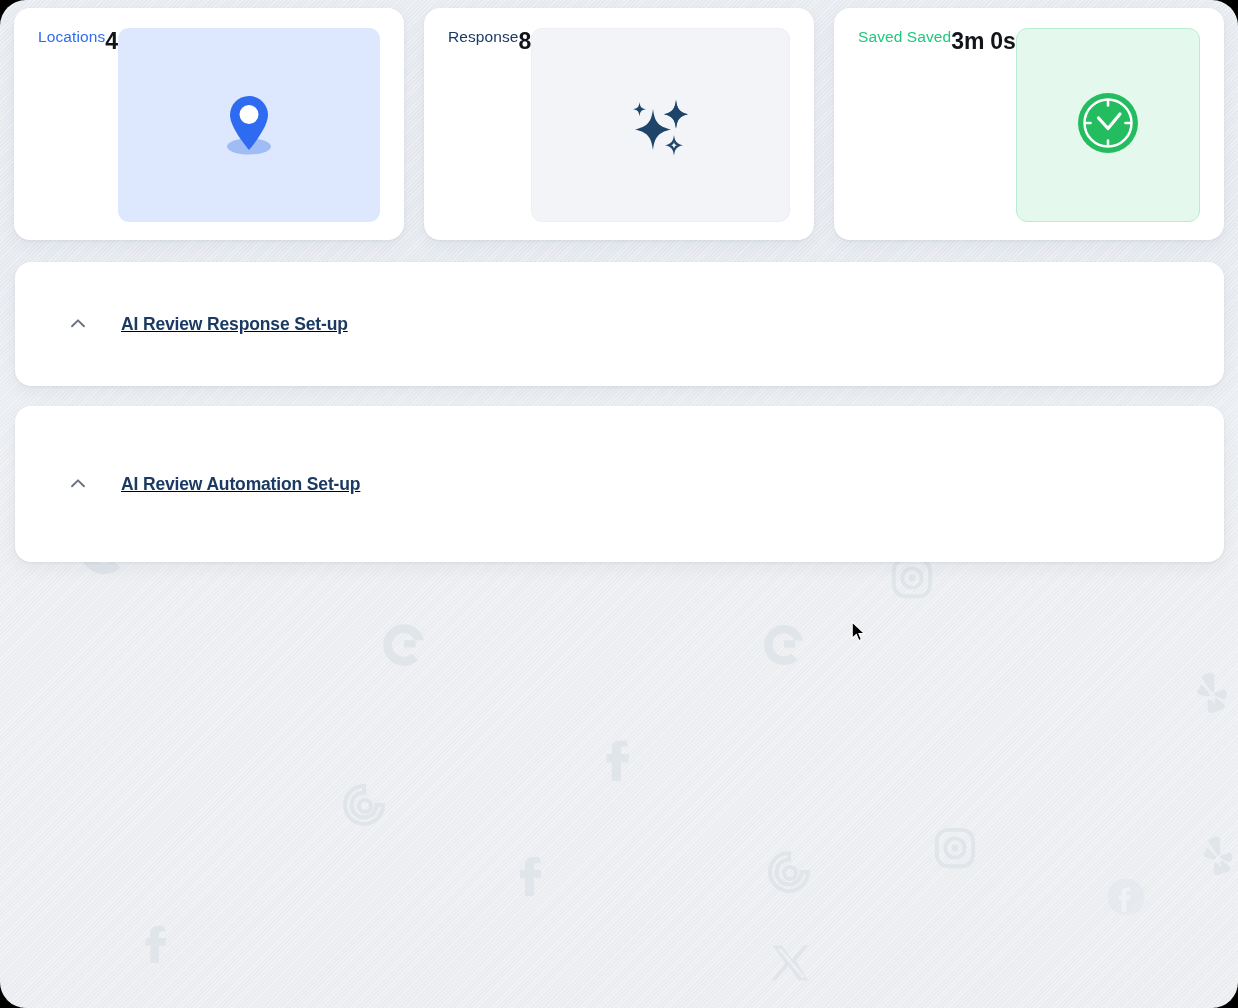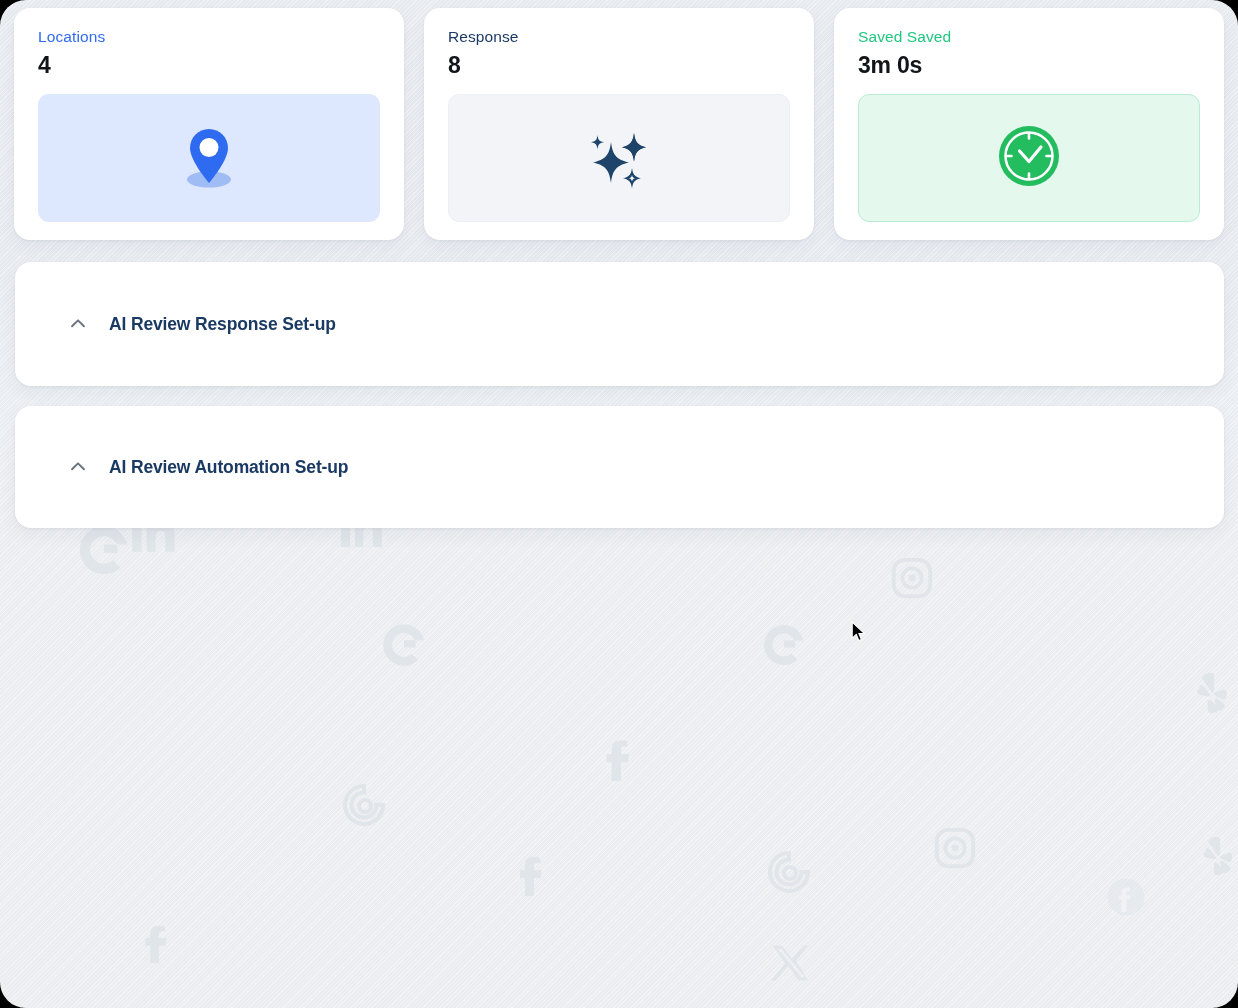--- a/index.html
+++ b/index.html
@@ -71,21 +71,21 @@
     display: flex;
     gap: 20px;
   }
   .stat-card {
     flex: 1 1 0;
     background: #ffffff;
     border-radius: 16px;
     box-shadow: 0 1px 3px rgba(22,40,70,.06), 0 6px 18px rgba(22,40,70,.05);
     padding: 20px 24px 18px 24px;
     display: flex;
-    flex-direction: column;
+    flex-direction: row;
   }
   .stat-label {
     font-size: 15.5px;
     font-weight: 500;
     letter-spacing: .1px;
     margin-bottom: 6px;
   }
   .stat-value {
     font-size: 23px;
     font-weight: 700;
@@ -110,28 +110,29 @@
     position: absolute;
     left: 15px;
     width: 1209px;
     background: #ffffff;
     border-radius: 16px;
     box-shadow: 0 1px 3px rgba(22,40,70,.06), 0 6px 18px rgba(22,40,70,.05);
     display: flex;
     align-items: center;
   }
   #accordion-response  { top: 262px; height: 124px; }
-  #accordion-automation{ top: 406px; height: 122px; }
+  #accordion-automation{ top: 406px; height: 156px; }
 
   .acc-head {
     display: flex;
     align-items: flex-end;
-    gap: 20px;
+    gap: 32px;
     padding-left: 52px;
     cursor: pointer;
+    text-decoration: underline;
   }
   .chev {
     width: 22px;
     height: 22px;
     display: block;
     color: #6b7280;
     flex: 0 0 auto;
   }
   .chev svg { display:block; width:100%; height:100%; }
   .acc-title {

